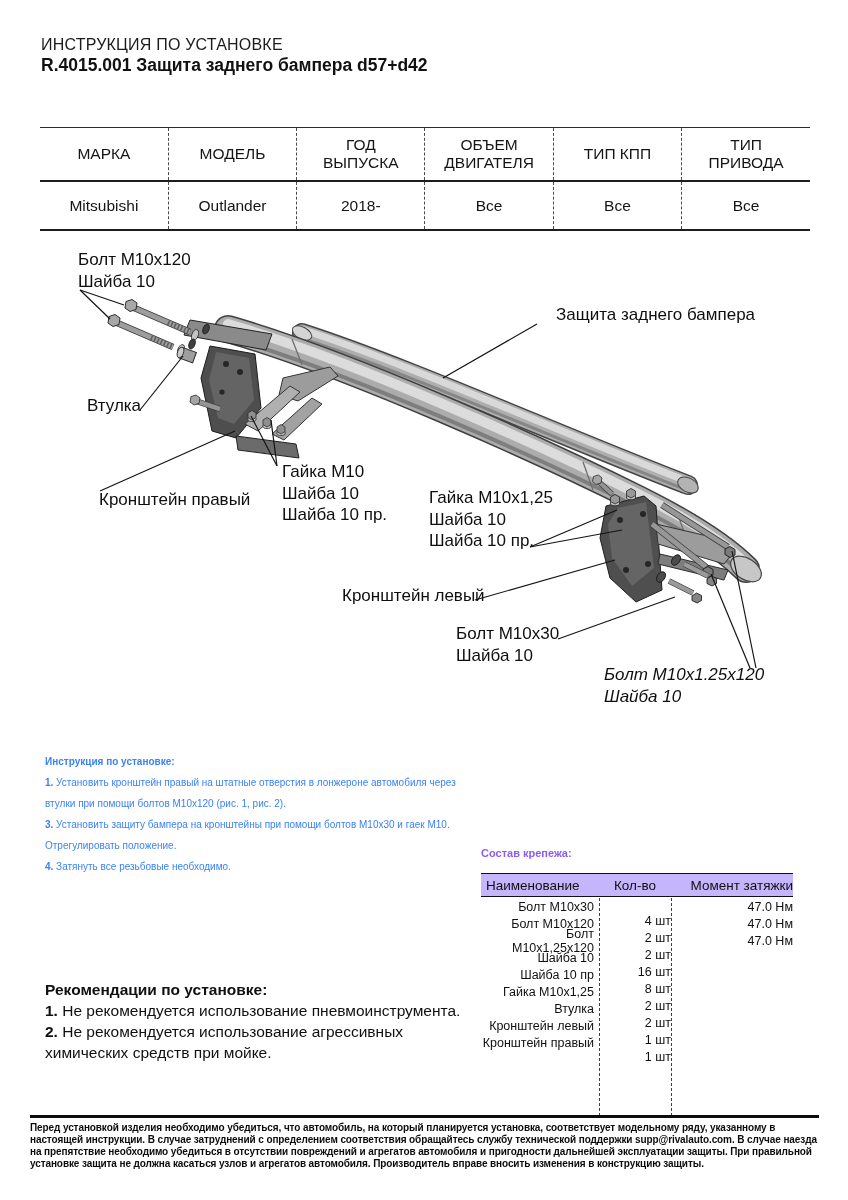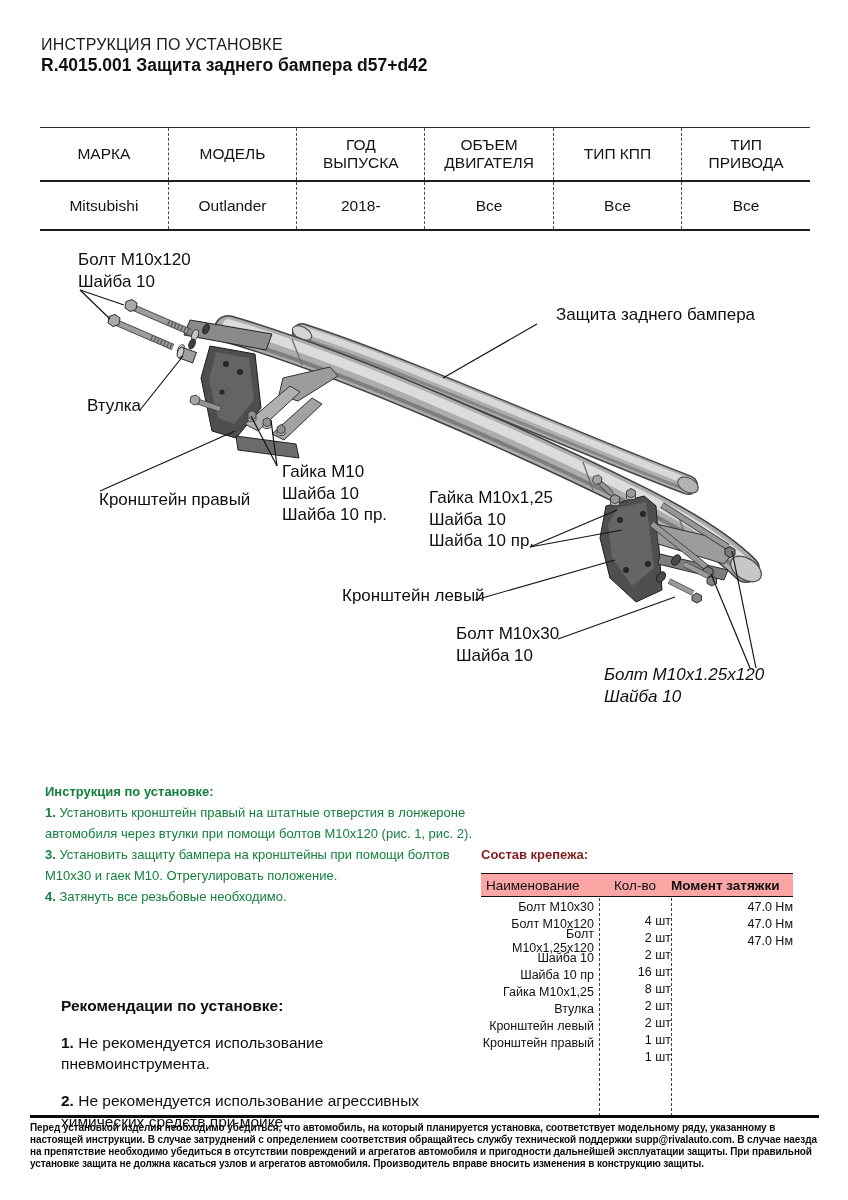--- a/index.html
+++ b/index.html
@@ -19,38 +19,38 @@
     font-size:15.5px;line-height:18px;color:#141414;padding:0;
   }
   .veh-table th{height:52px;border-top:1.5px solid #2a2a2a;border-bottom:2px solid #1d1d1d;}
   .veh-table td{height:47px;border-bottom:2.5px solid #1d1d1d;}
   .veh-table th + th,.veh-table td + td{border-left:1px dashed #4a4a4a;}
   
   .diagram{left:40px;top:238px;width:770px;height:492px;}
   .diagram svg{position:absolute;left:0;top:0;}
   .lbl{position:absolute;font-size:17px;line-height:21.5px;color:#0f0f0f;white-space:nowrap;}
   
-  .instr-block{left:45px;top:781px;width:432px;font-size:13px;line-height:21px;color:#15803d;}
+  .instr-block{left:45px;top:751px;width:432px;font-size:10px;line-height:21px;color:#3b82f6;}
   .instr-title{font-weight:bold;margin:0 0 1px 0;}
   .instr-block p{margin:0;}
   .rec-block{left:45px;top:979px;width:436px;font-size:15.5px;line-height:21px;color:#101010;}
   .rec-title{font-weight:bold;margin:0 0 22px 0;}
-  .rec-block p{margin:16px;}
-  
-  .hw-title{left:481px;top:847px;font-size:13px;font-weight:bold;color:#7f1d1d;}
+  .rec-block p{margin:0;}
+  
+  .hw-title{left:481px;top:847px;font-size:11px;font-weight:bold;color:#8b5cf6;}
   .hw{left:481px;top:873px;width:312px;height:243px;}
   .hw-sep{position:absolute;top:0;height:243px;border-left:1.5px dashed #3f3f3f;}
   .hw-sep.s1{left:118px;}
   .hw-sep.s2{left:190px;}
-  .hw-head{position:absolute;left:0;top:0;width:312px;height:22px;background:#fca5a5;
+  .hw-head{position:absolute;left:0;top:0;width:312px;height:22px;background:#c4b5fd;
     border-top:1.5px solid #101010;border-bottom:1.5px solid #101010;display:flex;align-items:center;
     font-size:13.5px;color:#101010;}
   .hw-head .hc1{width:118px;padding-left:5px;box-sizing:border-box;text-align:left;}
   .hw-head .hc2{width:72px;text-align:center;}
-  .hw-head .hc3{width:122px;text-align:left;font-weight:bold;}
+  .hw-head .hc3{width:122px;text-align:right;}
   .hw-rows{position:absolute;left:0;top:25px;width:312px;}
   .hw-row{display:flex;height:17px;align-items:center;font-size:12.5px;color:#101010;}
   .hw-row .c1{width:118px;padding-right:5px;box-sizing:border-box;text-align:right;}
   .hw-row .c2{width:72px;text-align:right;margin-top:28px;}
   .hw-row .c3{width:122px;text-align:right;}
   
   .foot-rule{left:30px;top:1115px;width:789px;height:3px;background:#0c0c0c;}
   .foot-text{left:30px;top:1122px;width:792px;font-size:10px;font-weight:bold;
     line-height:12px;color:#0c0c0c;letter-spacing:-0.1px;}
 </style>

